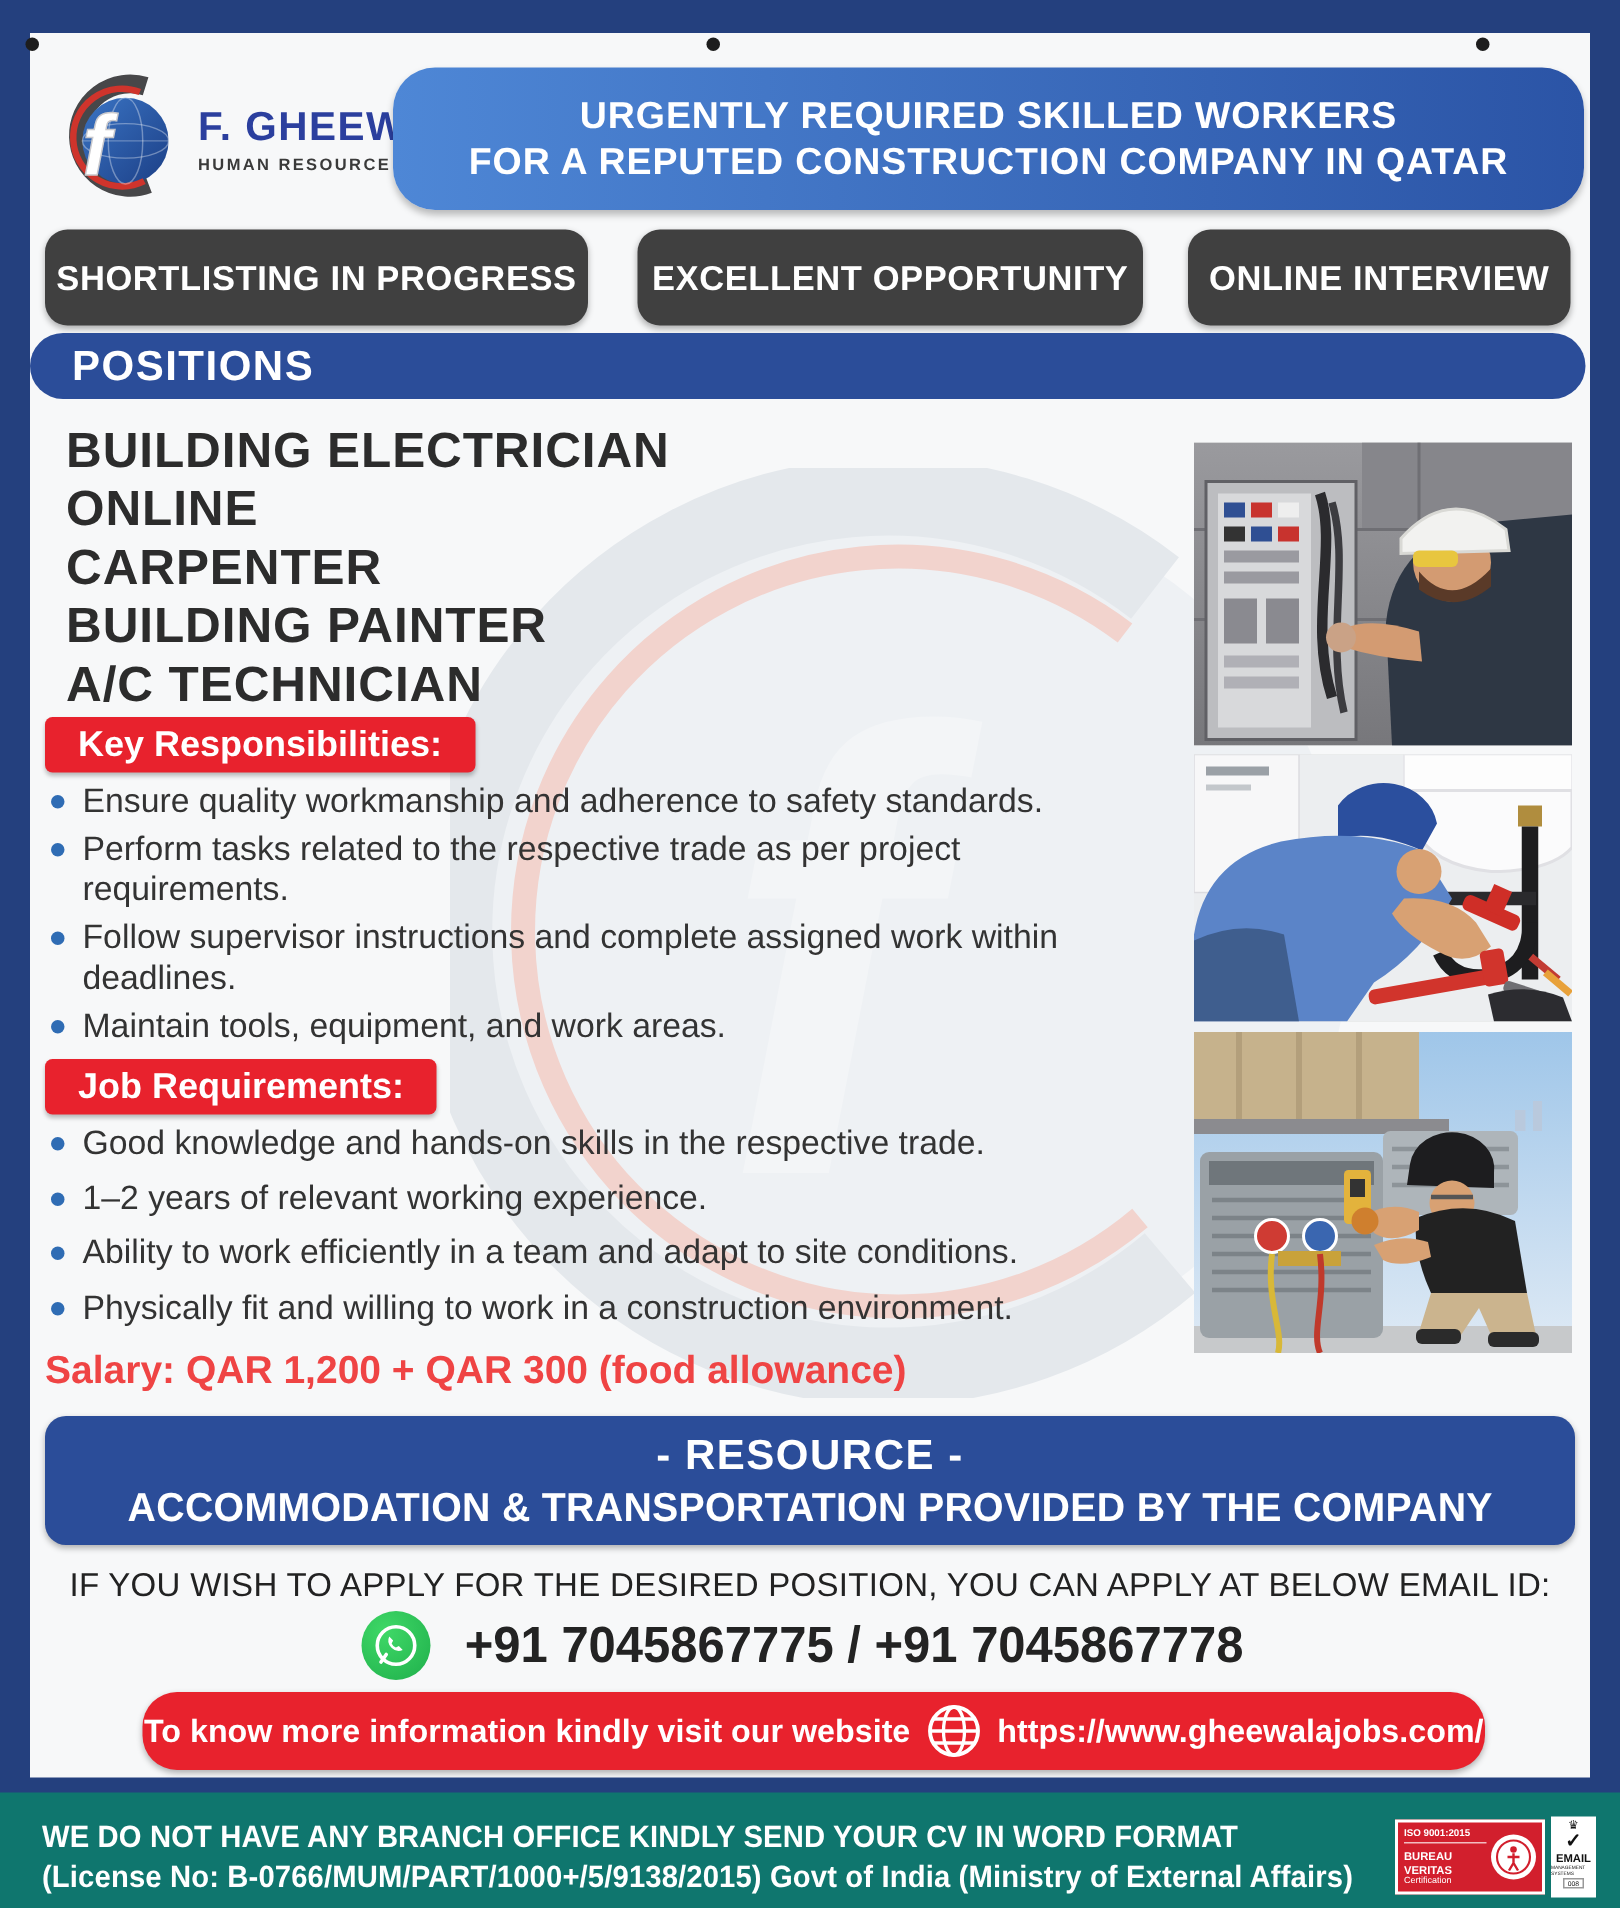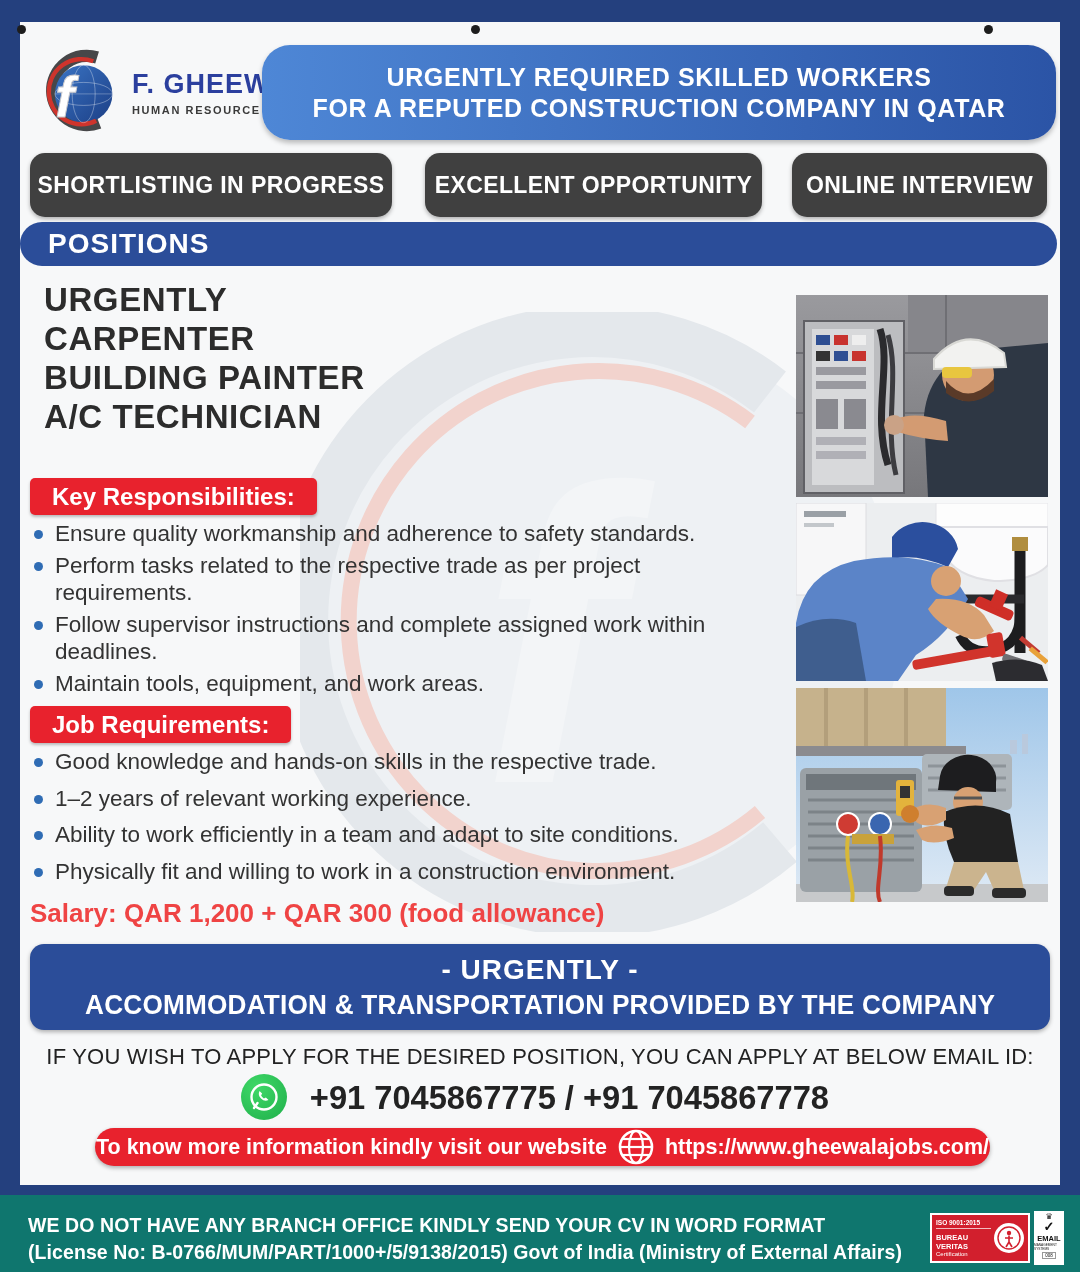--- a/index.html
+++ b/index.html
@@ -70,21 +70,21 @@
   .benefits .b2 { font-size:27px; font-weight:bold; letter-spacing:.2px; margin-top:4px; white-space:nowrap; transform:scaleX(.97); }
 
   .apply-line { position:absolute; left:0; top:1022px; width:1040px; text-align:center; font-size:22px;
     font-weight:normal; color:#222; letter-spacing:.2px; white-space:nowrap; }
   .phone-row { position:absolute; left:0; top:1052px; width:1040px; display:flex; align-items:center; justify-content:center; gap:12px; }
   .wa-icon { width:46px; height:46px; border-radius:50%; background:radial-gradient(circle at 35% 30%, #3fd867, #1faf4b);
     display:flex; align-items:center; justify-content:center; }
   .phones { font-size:34px; font-weight:bold; color:#232323; white-space:nowrap; transform:scaleX(.96); }
 
   
-  .web-pill { position:absolute; left:75px; top:1106px; width:895px; height:38px; background:#e8222d; border-radius:23px;
+  .web-pill { position:absolute; left:75px; top:1106px; width:895px; height:52px; background:#e8222d; border-radius:23px;
     display:flex; align-items:center; justify-content:center; gap:10px; color:#fff; box-shadow:0 2px 4px rgba(0,0,0,.3); }
   .web-label, .web-url { font-size:21.5px; font-weight:bold; white-space:nowrap; }
 
   
   .footer { position:absolute; left:0; bottom:0; width:1080px; height:77px; background:#0f766e; }
   .footer-text { position:absolute; left:28px; top:16px; color:#fff; }
   .footer-text .f1, .footer-text .f2 { font-size:20.5px; font-weight:bold; letter-spacing:.1px; line-height:27px;
     white-space:nowrap; transform:scaleX(.95); transform-origin:left center; }
 
   .cert-bv { position:absolute; left:930px; top:18px; width:100px; height:50px; background:#d21f2d; border:2px solid #fff;
@@ -155,21 +155,22 @@
         <div class="l1">URGENTLY REQUIRED SKILLED WORKERS</div>
         <div class="l2">FOR A REPUTED CONSTRUCTION COMPANY IN QATAR</div>
       </div>
 
       <div class="badge badge1">SHORTLISTING IN PROGRESS</div>
       <div class="badge badge2">EXCELLENT OPPORTUNITY</div>
       <div class="badge badge3">ONLINE INTERVIEW</div>
 
       <div class="positions-bar">POSITIONS</div>
       <div class="positions-list">
-        <div class="pos">URGENTLY</div>
+        <div class="pos">BUILDING ELECTRICIAN</div>
+        <div class="pos">ONLINE</div>
         <div class="pos">CARPENTER</div>
         <div class="pos">BUILDING PAINTER</div>
         <div class="pos">A/C TECHNICIAN</div>
       </div>
 
       <div class="section-pill kr-pill">Key Responsibilities:</div>
       <div class="blist kr-list">
         <div class="bitem">
             <span class="bdot"></span>
             <span class="btext">Ensure quality workmanship and adherence to safety standards.</span>
@@ -204,21 +205,21 @@
           </div>
         <div class="bitem">
             <span class="bdot"></span>
             <span class="btext">Physically fit and willing to work in a construction environment.</span>
           </div>
       </div>
 
       <div class="salary">Salary: QAR 1,200 + QAR 300 (food allowance)</div>
 
       <div class="benefits">
-        <div class="b1">- URGENTLY -</div>
+        <div class="b1">- RESOURCE -</div>
         <div class="b2">ACCOMMODATION &amp; TRANSPORTATION PROVIDED BY THE COMPANY</div>
       </div>
 
       <div class="apply-line">IF YOU WISH TO APPLY FOR THE DESIRED POSITION, YOU CAN APPLY AT BELOW EMAIL ID:</div>
       <div class="phone-row">
         <span class="wa-icon">
           <svg width="30" height="30" viewBox="0 0 30 30">
             <circle cx="15" cy="15" r="12.5" fill="none" stroke="#ffffff" stroke-width="2.4"></circle>
             <path d="M5,26 L8.5,21" stroke="#ffffff" stroke-width="2.4" stroke-linecap="round"></path>
             <path d="M10.5,9 q-2,4 1.5,7.5 q3.5,3.5 7.5,1.5 l-2.6,-2.6 l-2,1 q-2,-1 -2.8,-2.8 l1,-2 Z" fill="#ffffff"></path>

